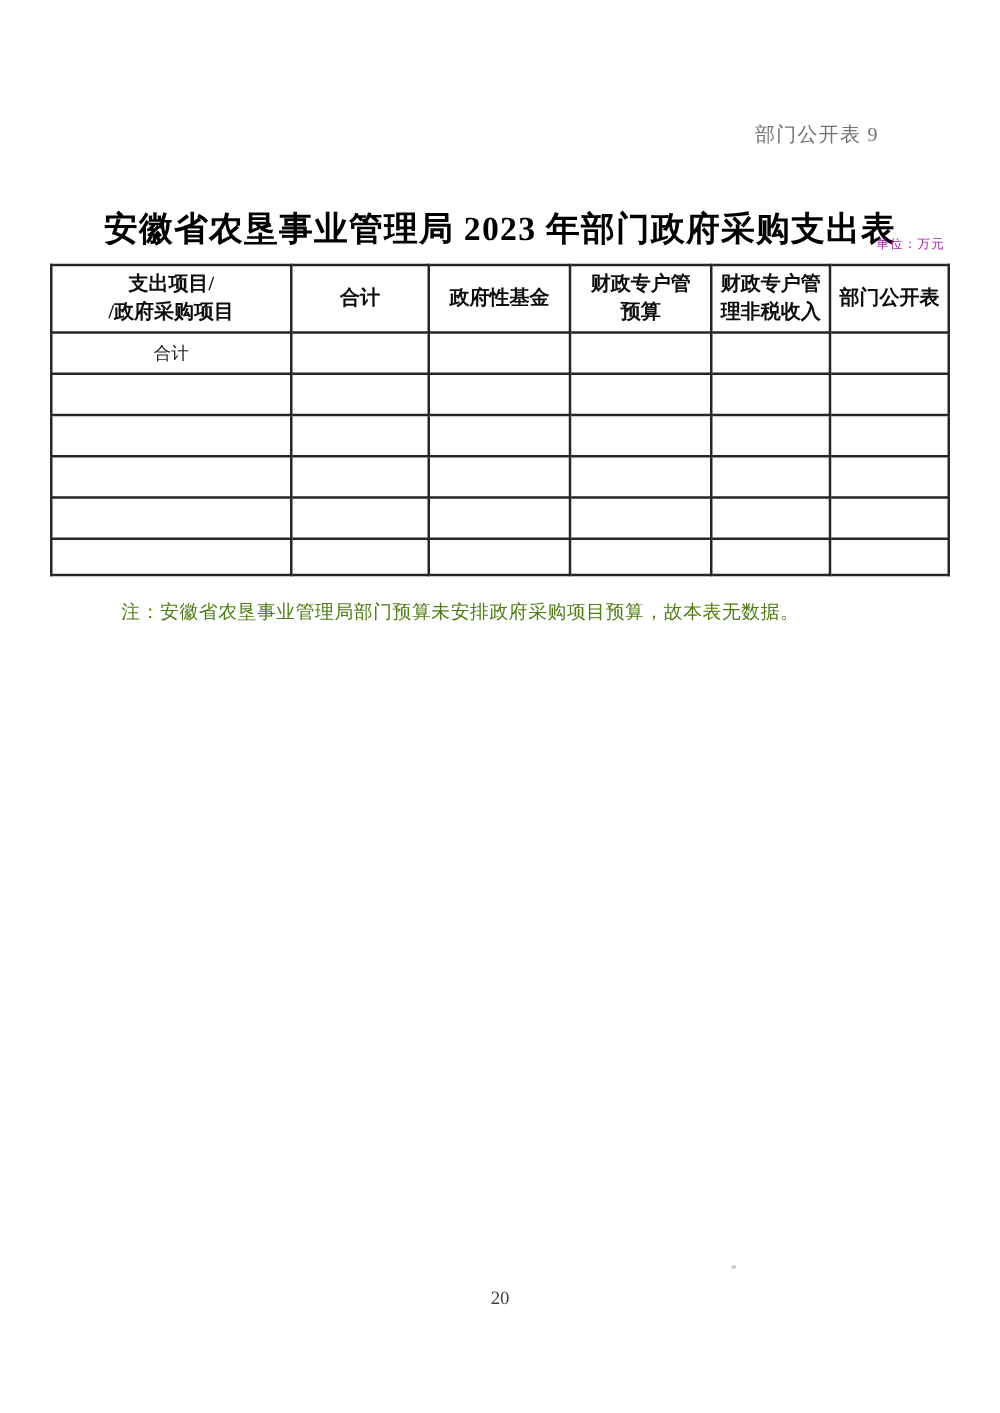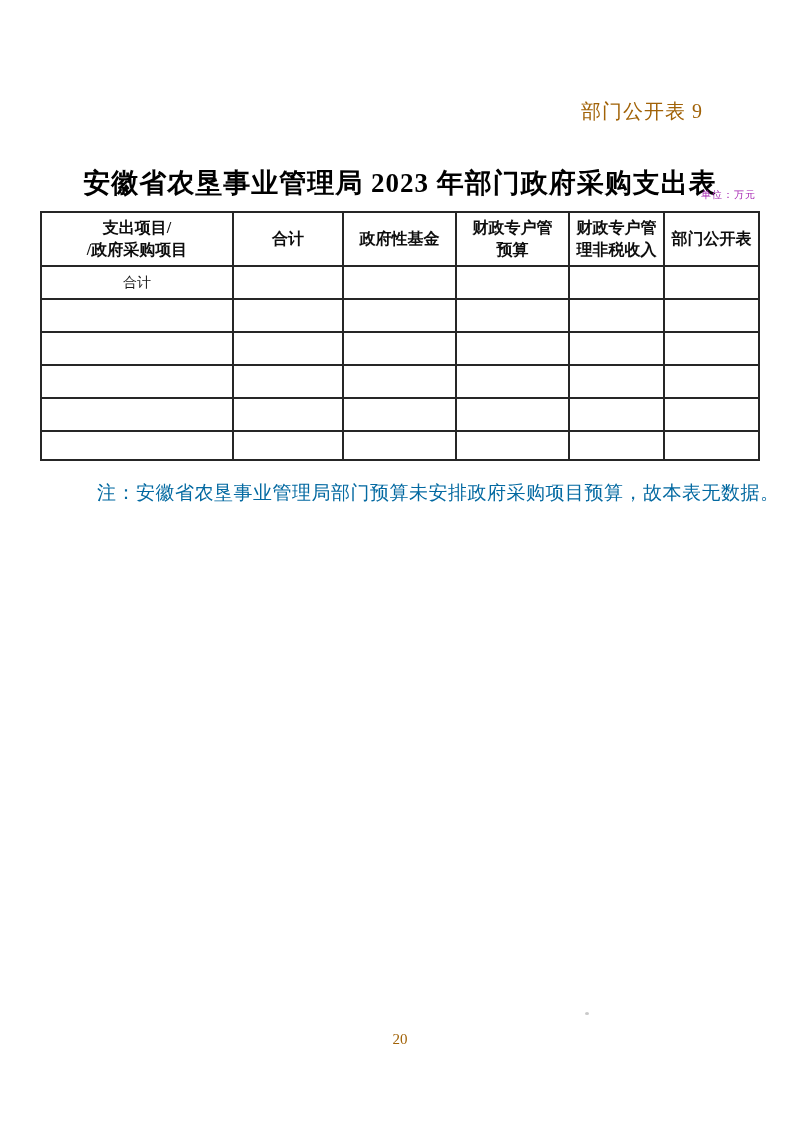--- a/index.html
+++ b/index.html
@@ -12,23 +12,23 @@
     height: 1130px;
     position: relative;
     overflow: hidden;
     font-family: "Liberation Serif", "DejaVu Serif", serif;
     color: #141414;
   }
   .corner-label {
     position: absolute;
     top: 98px;
     right: 97px;
-    font-size: 20px;
+    font-size: 16px;
     letter-spacing: 1px;
-    color: #a16207;
+    color: #737373;
   }
   .doc-title {
     position: absolute;
     top: 147px;
     left: 0;
     width: 100%;
     text-align: center;
     font-size: 27px;
     font-weight: bold;
     letter-spacing: 1px;
@@ -78,32 +78,32 @@
   col.c3 { width: 113px; }
   col.c4 { width: 113px; }
   col.c5 { width: 95px;  }
   col.c6 { width: 95px;  }
   tr.row-tall td { height: 31px; }
   tr.row-last td { height: 27px; }
   .note-line {
     position: absolute;
     top: 480px;
     left: 97px;
-    font-size: 19px;
+    font-size: 15px;
     letter-spacing: 0.5px;
-    color: #0369a1;
+    color: #4d7c0f;
   }
   .page-number {
     position: absolute;
     top: 1031px;
     left: 0;
     width: 100%;
     text-align: center;
     font-size: 15px;
-    color: #a16207;
+    color: #404040;
   }
   .scan-speck {
     position: absolute;
     top: 1012px;
     left: 585px;
     width: 4px;
     height: 3px;
     background: #c9c9c9;
     border-radius: 50%;
   }

